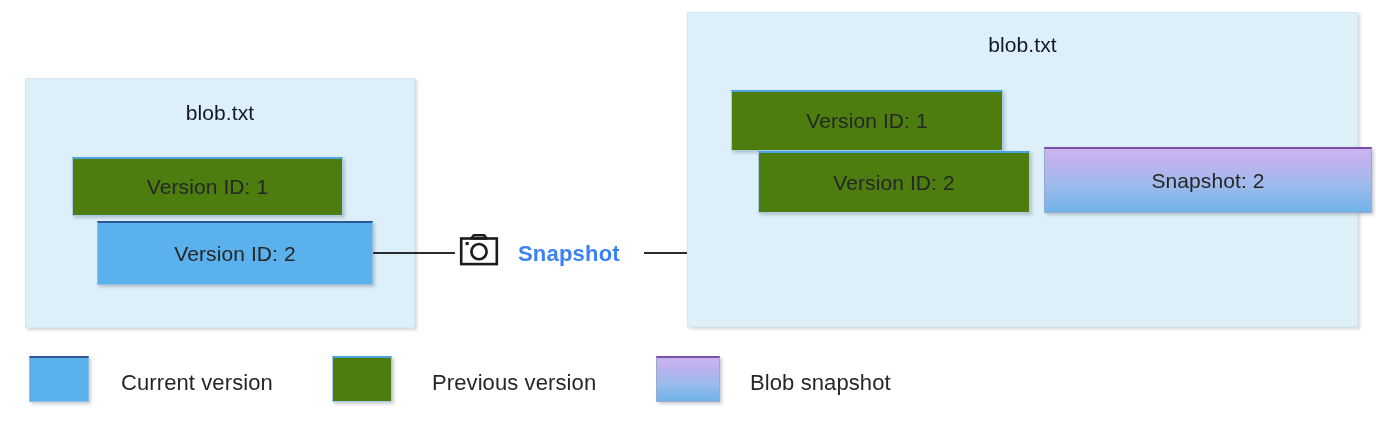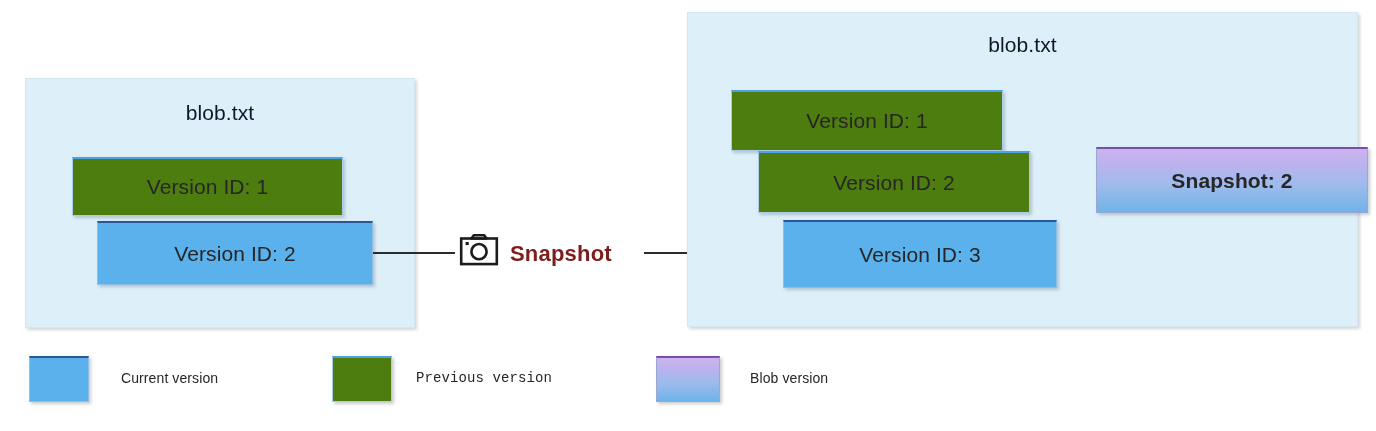--- a/index.html
+++ b/index.html
@@ -91,35 +91,36 @@
     position: absolute;
     width: 0; height: 0;
     border-top: 7px solid transparent;
     border-bottom: 7px solid transparent;
     border-left: 13px solid #2b2b2b;
   }
   .connector-label {
     position: absolute;
     font-size: 22px;
     font-weight: bold;
-    color: #7f1d1d;
+    color: #3b82f6;
     white-space: nowrap;
     letter-spacing: 0.2px;
+    margin-left: 8px;
   }
   .camera-icon { position: absolute; }
 
   
   .legend-swatch {
     position: absolute;
     box-sizing: border-box;
     box-shadow: 2px 2px 3px rgba(120,130,140,0.40);
   }
   .legend-label {
     position: absolute;
-    font-size: 14px;
+    font-size: 22px;
     color: #262626;
     white-space: nowrap;
     letter-spacing: 0.1px;
   }
 </style>
 </head>
 <body>
 
 <div id="diagram">
 
@@ -156,30 +157,27 @@
   <div class="panel-title" style="left:687px; top:33px; width:671px;">blob.txt</div>
 
   <div class="card card-previous" style="left:731px; top:90px; width:272px; height:61px;">
     <span>Version ID: 1</span>
   </div>
 
   <div class="card card-previous" style="left:758px; top:151px; width:272px; height:62px;">
     <span>Version ID: 2</span>
   </div>
 
-  <div class="card card-snapshot" style="left:1096px; top:147px; width:272px; height:66px;font-weight:bold;">
+  <div class="card card-snapshot" style="left:1044px; top:147px; width:328px; height:66px;">
     <span>Snapshot: 2</span>
   </div>
 
-  <div class="card card-current" style="left:783px; top:220px; width:274px; height:68px;">
-    <span>Version ID: 3</span>
-  </div>
 
   <div class="legend-swatch card-current" style="left:29px; top:356px; width:60px; height:46px;"></div>
   <div class="legend-label" style="left:121px; top:370px;">Current version</div>
 
   <div class="legend-swatch card-previous" style="left:332px; top:356px; width:60px; height:46px;"></div>
-  <div class="legend-label" style="left:416px; top:370px;font-family:Liberation Mono, monospace;">Previous version</div>
+  <div class="legend-label" style="left:432px; top:370px;">Previous version</div>
 
   <div class="legend-swatch card-snapshot" style="left:656px; top:356px; width:64px; height:46px;"></div>
-  <div class="legend-label" style="left:750px; top:370px;">Blob version</div>
+  <div class="legend-label" style="left:750px; top:370px;">Blob snapshot</div>
 
 </div>
 
 </body></html>

